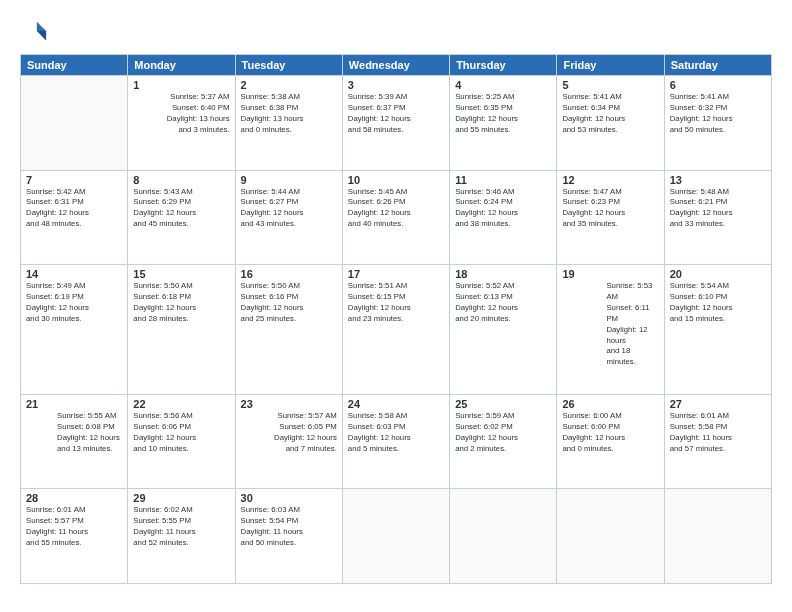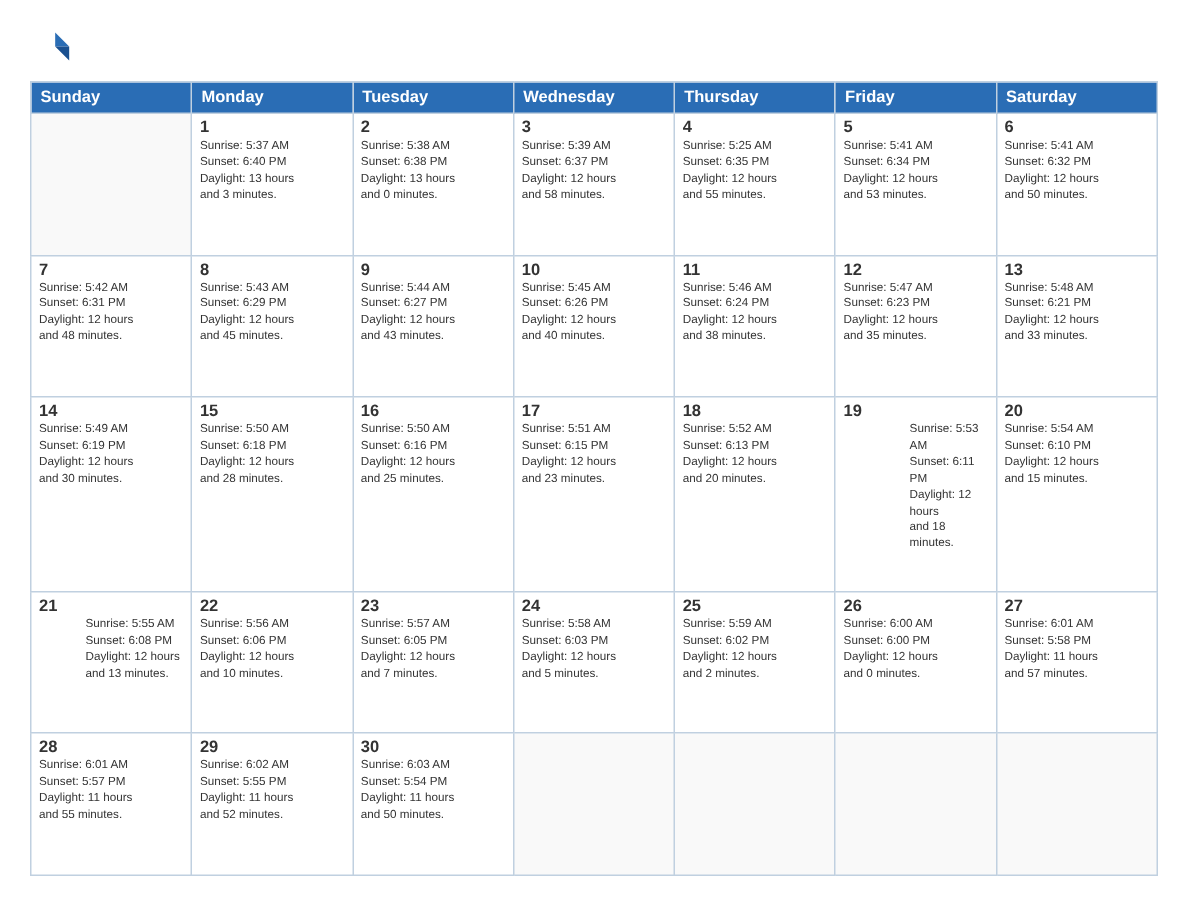--- a/index.html
+++ b/index.html
@@ -130,21 +130,21 @@
           <th>Thursday</th>
           <th>Friday</th>
           <th>Saturday</th>
         </tr>
     </thead>
     <tbody id="calendar-body">
     <tr>
           <td class="empty-cell"></td>
           <td>
             <span class="day-number">1</span>
-            <div class="day-info" style="white-space: pre-line;">Sunrise: 5:37 AM
+            <div class="day-info" style="white-space: pre-line; text-align: right;">Sunrise: 5:37 AM
 Sunset: 6:40 PM
 Daylight: 13 hours
 and 3 minutes.</div>
           </td>
           <td>
             <span class="day-number">2</span>
             <div class="day-info" style="white-space: pre-line;">Sunrise: 5:38 AM
 Sunset: 6:38 PM
 Daylight: 13 hours
 and 0 minutes.</div>
@@ -290,21 +290,21 @@
           </td>
           <td>
             <span class="day-number">22</span>
             <div class="day-info" style="white-space: pre-line;">Sunrise: 5:56 AM
 Sunset: 6:06 PM
 Daylight: 12 hours
 and 10 minutes.</div>
           </td>
           <td>
             <span class="day-number">23</span>
-            <div class="day-info" style="white-space: pre-line;">Sunrise: 5:57 AM
+            <div class="day-info" style="white-space: pre-line; text-align: right;">Sunrise: 5:57 AM
 Sunset: 6:05 PM
 Daylight: 12 hours
 and 7 minutes.</div>
           </td>
           <td>
             <span class="day-number">24</span>
             <div class="day-info" style="white-space: pre-line;">Sunrise: 5:58 AM
 Sunset: 6:03 PM
 Daylight: 12 hours
 and 5 minutes.</div>

